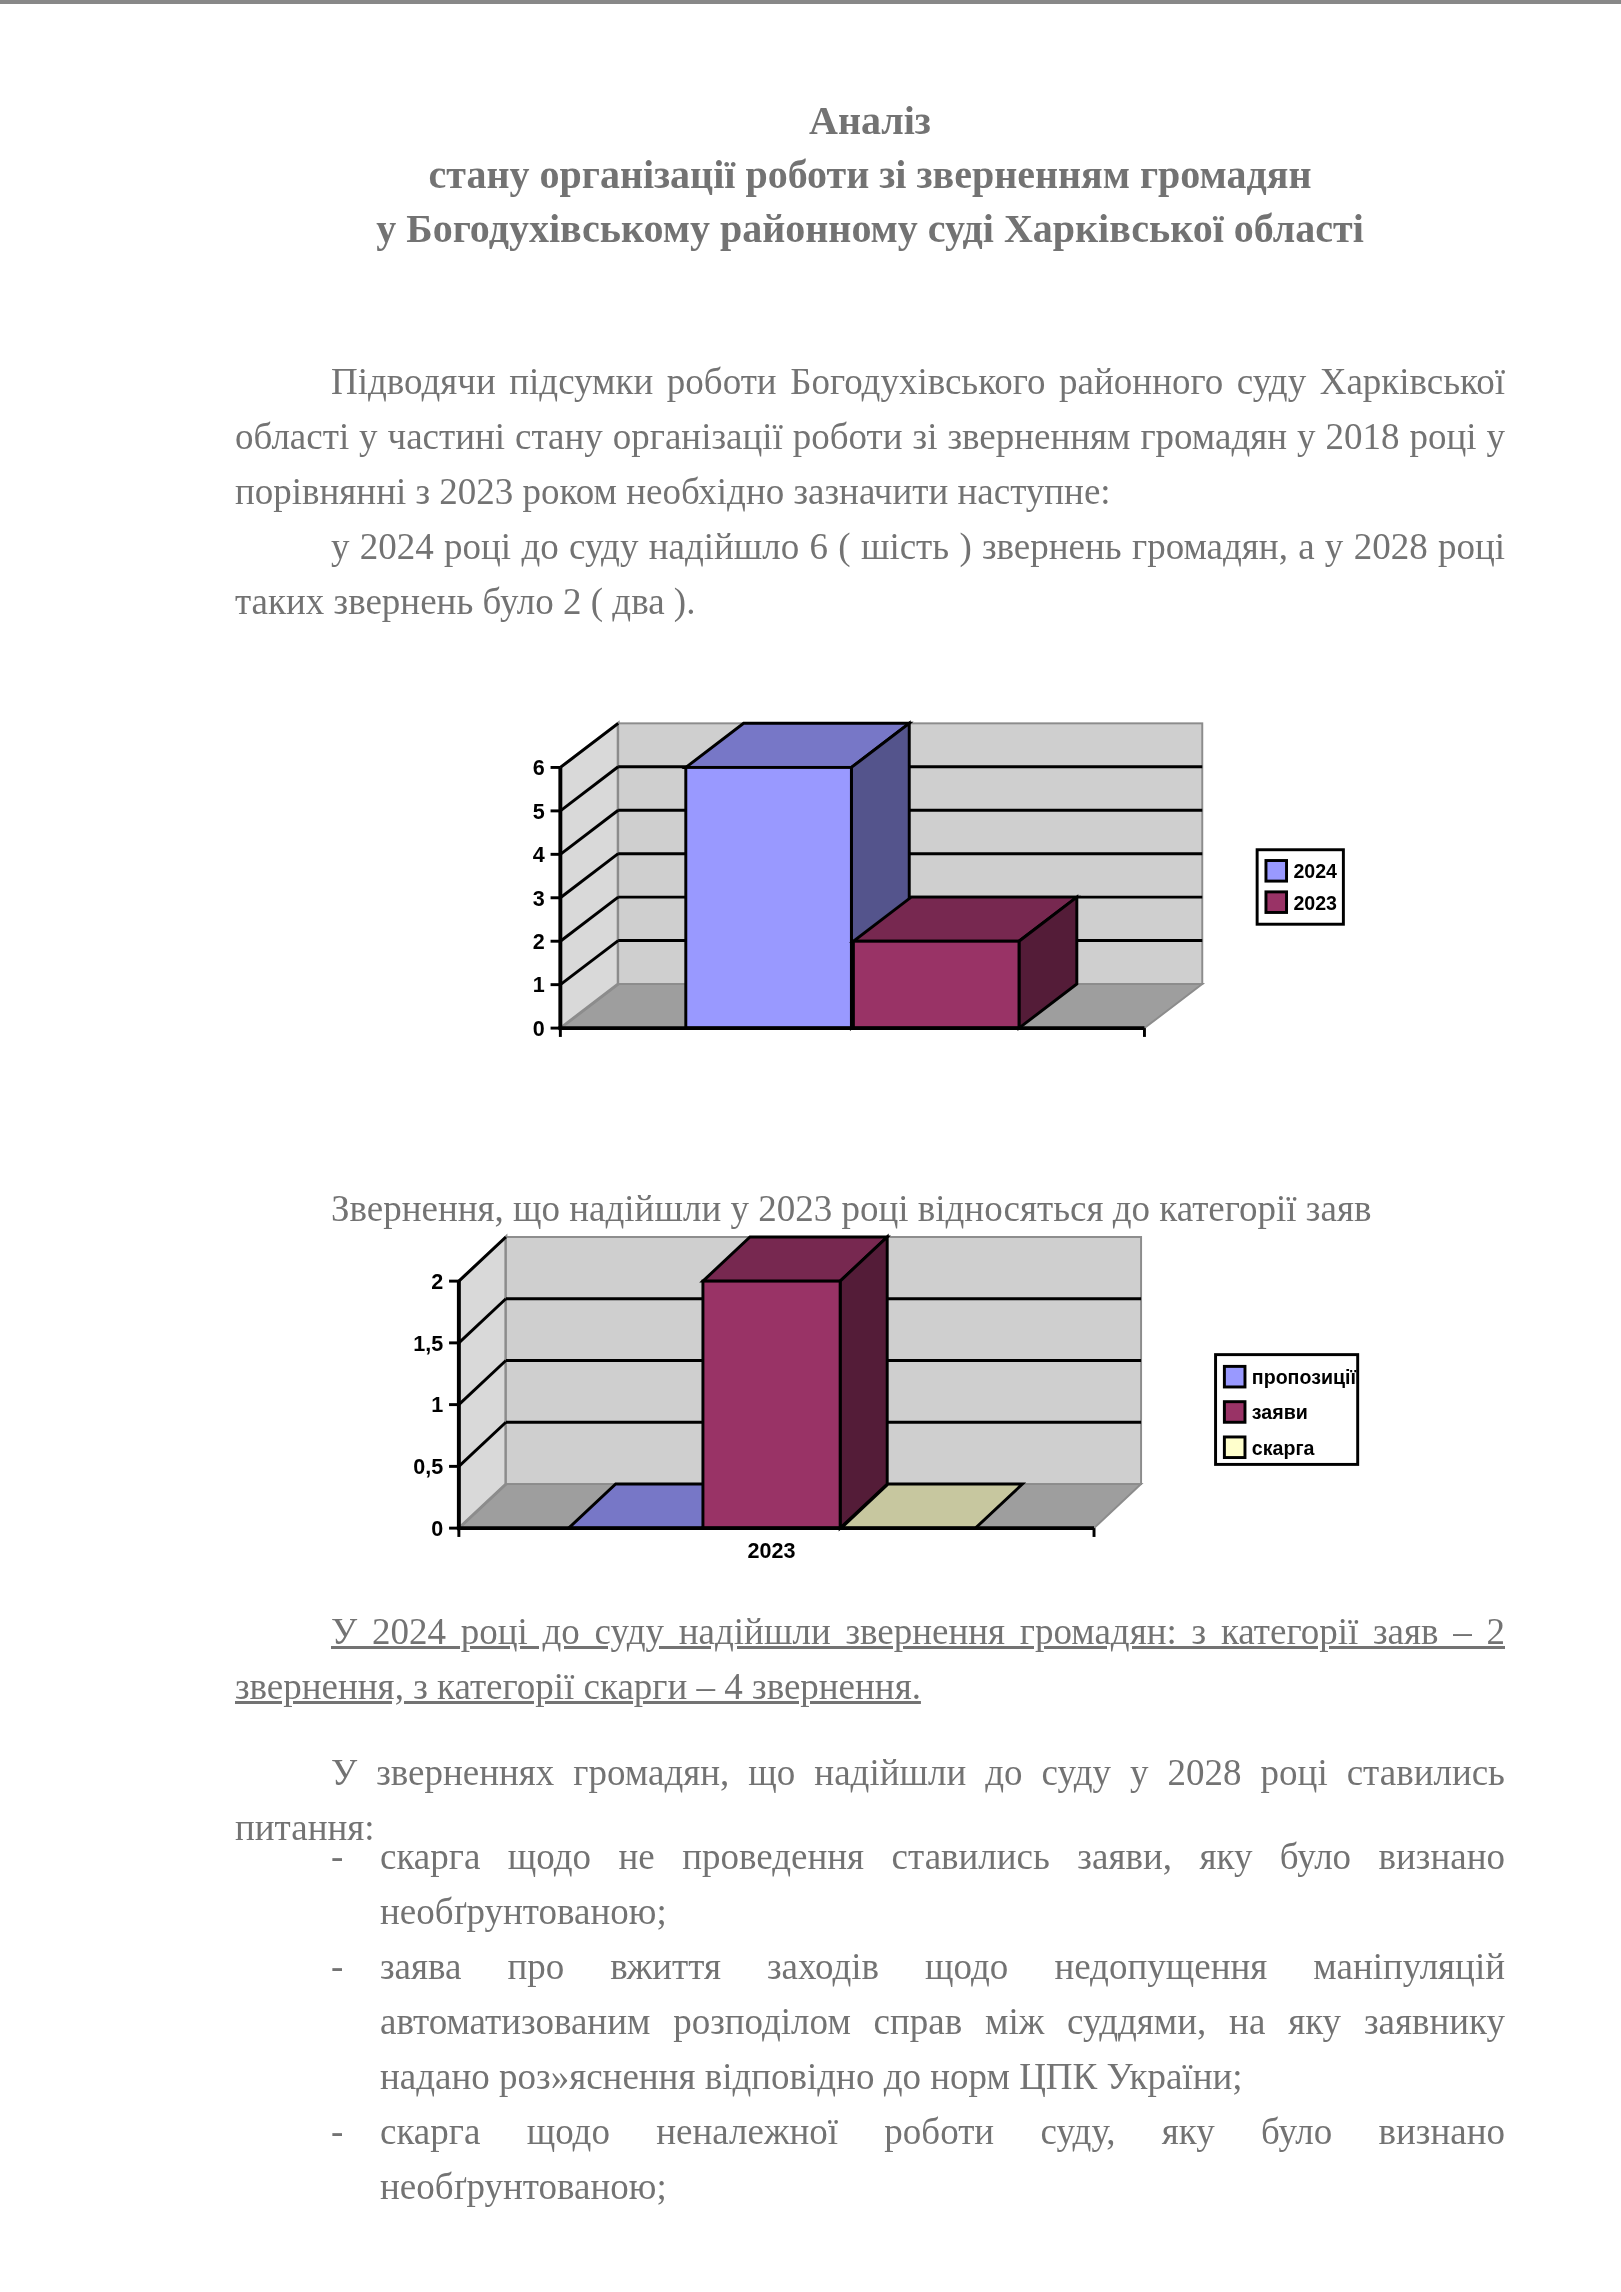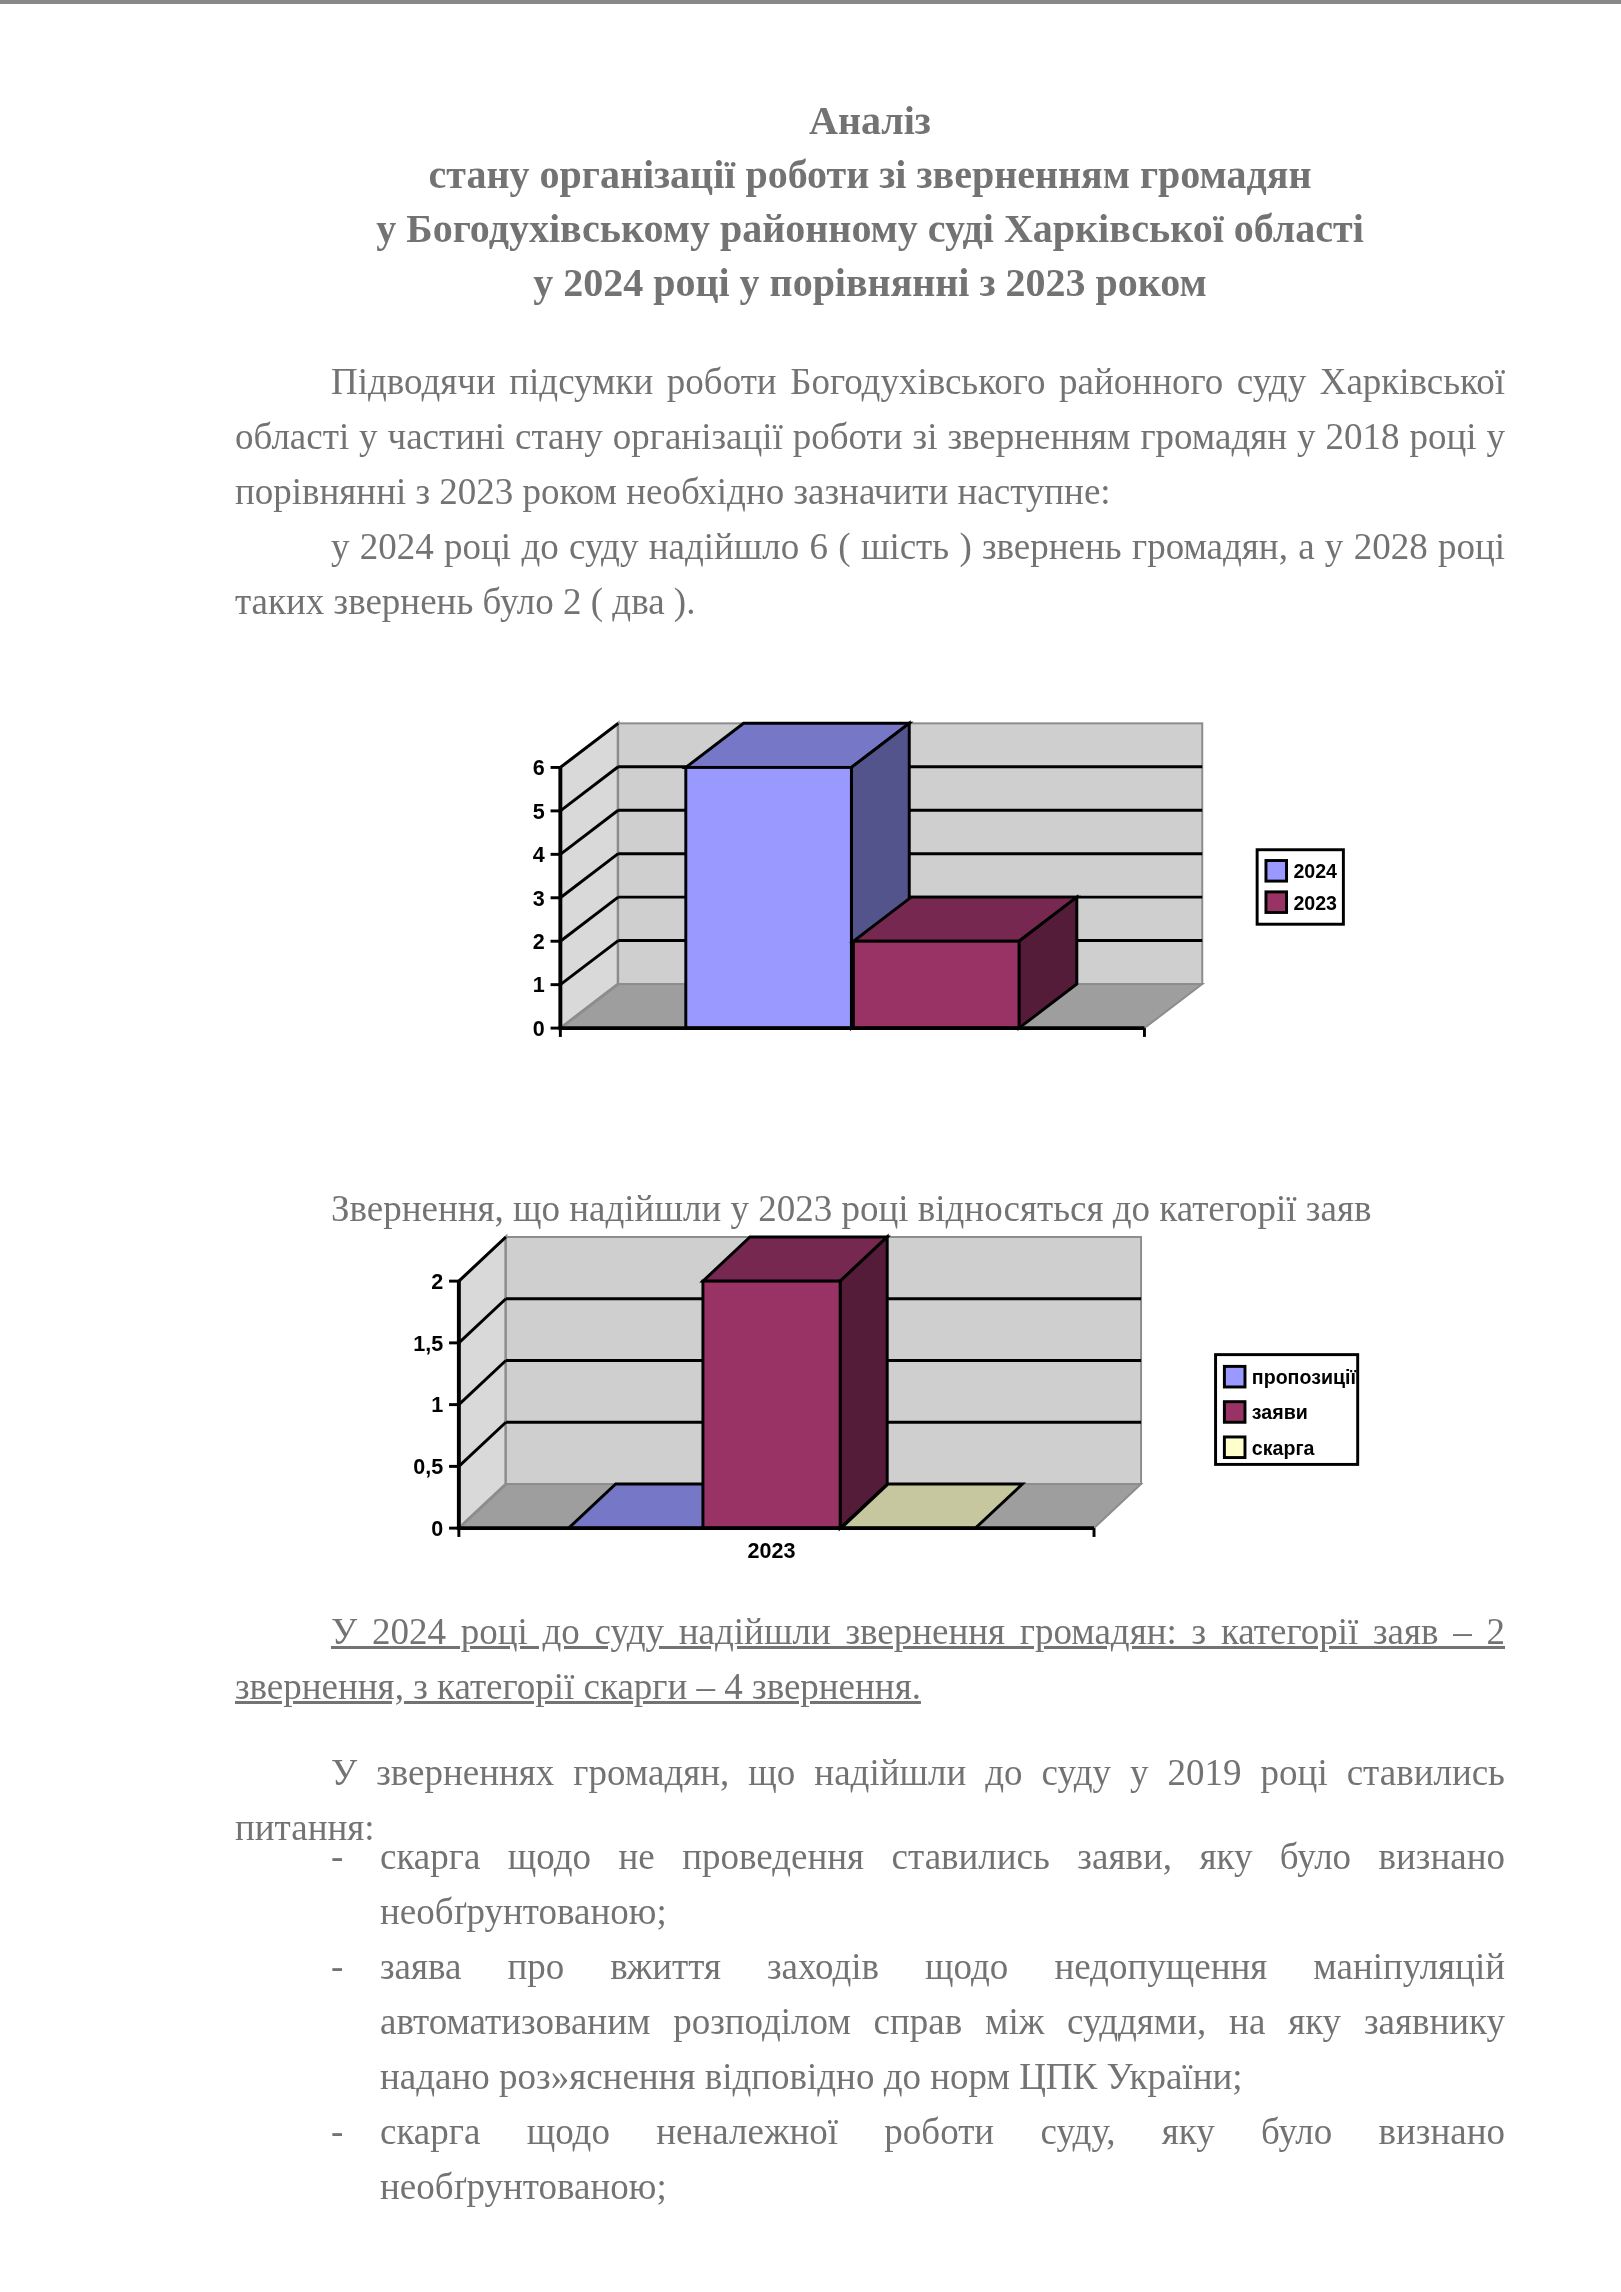--- a/index.html
+++ b/index.html
@@ -36,21 +36,20 @@
 </style>
 </head>
 <body>
 
 <div class="page">
 
   <div class="doc-title">
     <div>Аналіз</div>
     <div>стану організації роботи зі зверненням громадян</div>
     <div>у Богодухівському районному суді Харківської області</div>
-    <div>у 2024 році у порівнянні з 2023 роком</div>
   </div>
 
   <div class="para" style="top:350px;">
     <p>Підводячи підсумки роботи Богодухівського районного суду Харківської області у частині стану організації роботи зі зверненням громадян у 2018 році у порівнянні з 2023 роком необхідно зазначити наступне:</p>
     <p>у 2024 році до суду надійшло 6 ( шість ) звернень громадян, а у 2028 році таких звернень було 2 ( два ).</p>
   </div>
 
   <div class="chart-box" style="left:431px;top:686px;">
     <svg id="chart1" width="980" height="392" viewBox="0 0 1000 400">
         <polygon points="132,345 191,300 787,300 728,345" fill="#9E9E9E" stroke="#8C8C8C" stroke-width="2"></polygon>
@@ -165,21 +164,21 @@
           </g>
         </g>
       </svg>
   </div>
 
   <div class="para" style="top:1600px;text-decoration:underline;">
     <p>У 2024 році до суду надійшли звернення громадян: з категорії заяв – 2 звернення, з категорії скарги – 4 звернення.</p>
   </div>
 
   <div class="para" style="top:1741px;">
-    <p>У зверненнях громадян, що надійшли до суду у 2019 році ставились питання:</p>
+    <p>У зверненнях громадян, що надійшли до суду у 2028 році ставились питання:</p>
   </div>
 
   <div class="qlist">
     <div class="li">
       <span class="marker">-</span>
       <span>скарга щодо не проведення ставились заяви, яку було визнано необґрунтованою;</span>
     </div>
     <div class="li">
       <span class="marker">-</span>
       <span>заява про вжиття заходів щодо недопущення маніпуляцій автоматизованим розподілом справ між суддями, на яку заявнику надано роз»яснення відповідно до норм ЦПК України;</span>

